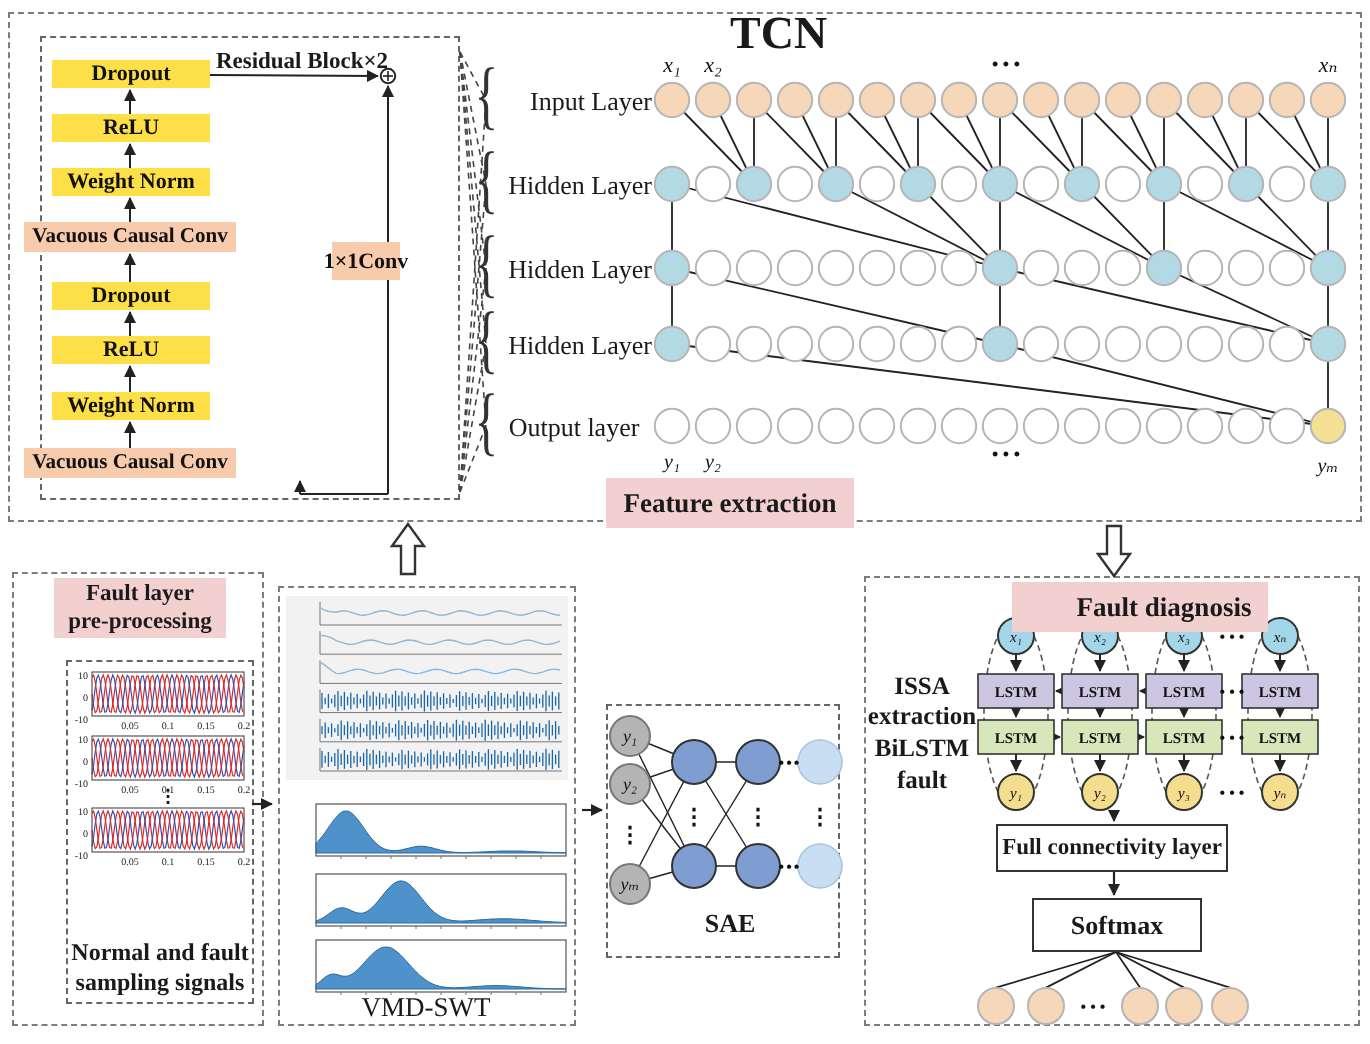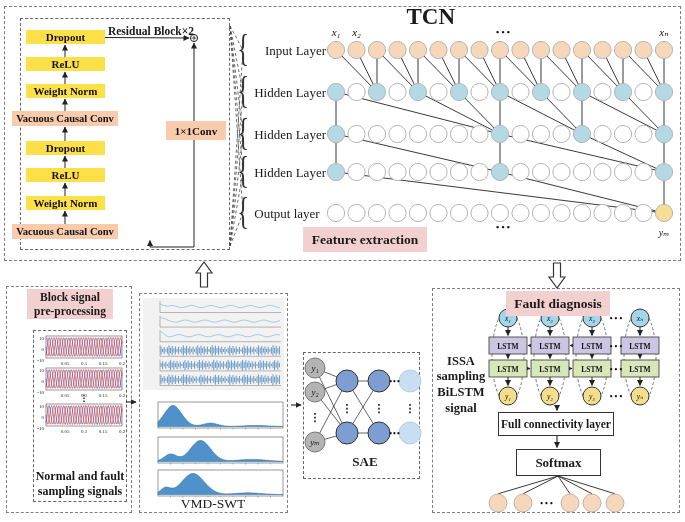--- a/index.html
+++ b/index.html
@@ -10,21 +10,21 @@
   svg#gfx{position:absolute;left:0;top:0;z-index:1;pointer-events:none;}
   .lbl{position:absolute;z-index:2;}
   .resbox{position:absolute;z-index:2;display:flex;align-items:center;justify-content:center;
           font-weight:bold;font-size:11px;color:#111;text-align:center;}
   .bluebg{background:#fde047;}
   .orangebg{background:#f8cbad;}
   .pinkbg{background:#f3d0d0;}
   .rowlabel{position:absolute;z-index:2;font-size:13px;text-align:right;}
   .brace{position:absolute;z-index:2;font-size:38px;font-weight:400;color:#333;
          transform:scaleX(0.65);line-height:1;}
-  .title{position:absolute;z-index:2;font-weight:bold;text-align:right;}
+  .title{position:absolute;z-index:2;font-weight:bold;text-align:left;}
   .wbox{position:absolute;z-index:2;background:#fff;border:1.4px solid #333;box-sizing:border-box;
         display:flex;align-items:center;justify-content:center;font-weight:bold;}
   .centered{display:flex;align-items:center;justify-content:center;text-align:center;}
   .graybg{position:absolute;z-index:0;background:#f2f2f2;}
 </style>
 </head>
 <body>
 
 <div id="stage">
 
@@ -639,52 +639,52 @@
   <div class="resbox bluebg" style="left:26px;top:30px;width:79px;height:14px;">Dropout</div>
   <div class="resbox bluebg" style="left:26px;top:57px;width:79px;height:14px;">ReLU</div>
   <div class="resbox bluebg" style="left:26px;top:84px;width:79px;height:14px;">Weight Norm</div>
   <div class="resbox orangebg" style="left:12px;top:111px;width:106px;height:15px;font-size:10.5px;">Vacuous Causal Conv</div>
   <div class="resbox bluebg" style="left:26px;top:141px;width:79px;height:14px;">Dropout</div>
   <div class="resbox bluebg" style="left:26px;top:168px;width:79px;height:14px;">ReLU</div>
   <div class="resbox bluebg" style="left:26px;top:196px;width:79px;height:14px;">Weight Norm</div>
   <div class="resbox orangebg" style="left:12px;top:224px;width:106px;height:15px;font-size:10.5px;">Vacuous Causal Conv</div>
 
   <div class="lbl" style="left:104px;top:25px;width:94px;font-weight:bold;font-size:11.5px;text-align:center;">Residual Block×2</div>
-  <div class="resbox orangebg" style="left:166px;top:121px;width:60px;height:19px;">1×1Conv</div>
+  <div class="resbox orangebg" style="left:166px;top:121px;width:34px;height:19px;">1×1Conv</div>
 
   <div class="brace" style="left:234px;top:29px;">{</div>
   <div class="brace" style="left:234px;top:71px;">{</div>
   <div class="brace" style="left:234px;top:113px;">{</div>
   <div class="brace" style="left:234px;top:151px;">{</div>
   <div class="brace" style="left:234px;top:192px;">{</div>
 
   <div class="rowlabel" style="left:248px;top:43px;width:78px;">Input Layer</div>
   <div class="rowlabel" style="left:248px;top:85px;width:78px;">Hidden Layer</div>
   <div class="rowlabel" style="left:248px;top:127px;width:78px;">Hidden Layer</div>
   <div class="rowlabel" style="left:248px;top:165px;width:78px;">Hidden Layer</div>
   <div class="rowlabel" style="left:248px;top:206px;width:78px;text-align:center;">Output layer</div>
 
-  <div class="lbl pinkbg centered" style="left:303px;top:227px;width:124px;height:25px;font-weight:bold;font-size:13.5px;">Feature extraction</div>
+  <div class="lbl pinkbg centered" style="left:303px;top:239px;width:124px;height:25px;font-weight:bold;font-size:13.5px;">Feature extraction</div>
 
   <div class="lbl pinkbg centered" style="left:27px;top:289px;width:86px;height:30px;font-weight:bold;font-size:11.5px;line-height:1.25;">
-    <span><span>Block signal</span><br>
+    <span><span>Fault layer</span><br>
     <span>pre-processing</span></span>
   </div>
   <div class="lbl centered" style="left:35px;top:468px;width:90px;height:32px;font-weight:bold;font-size:12px;line-height:1.25;">
     <span><span>Normal and fault</span><br>
     <span>sampling signals</span></span>
   </div>
 
   <div class="lbl centered" style="left:165px;top:496px;width:96px;height:16px;font-weight:normal;font-size:13.5px;">VMD-SWT</div>
 
   <div class="lbl centered" style="left:345px;top:455px;width:40px;height:14px;font-weight:bold;font-size:13px;">SAE</div>
 
-  <div class="lbl pinkbg centered" style="left:506px;top:291px;width:104px;height:25px;font-weight:bold;font-size:13.5px;">Fault diagnosis</div>
-  <div class="lbl centered" style="left:432px;top:334px;width:58px;height:66px;font-weight:bold;font-size:12.5px;line-height:1.25;margin-top:18px;">
+  <div class="lbl pinkbg centered" style="left:506px;top:291px;width:104px;height:25px;font-weight:bold;font-size:13.5px;padding-left:24px;">Fault diagnosis</div>
+  <div class="lbl centered" style="left:432px;top:334px;width:58px;height:66px;font-weight:bold;font-size:12.5px;line-height:1.25;">
     <span><span>ISSA</span><br>
-    <span>sampling</span><br>
+    <span>extraction</span><br>
     <span>BiLSTM</span><br>
-    <span>signal</span></span>
+    <span>fault</span></span>
   </div>
   <div class="wbox" style="left:516px;top:449px;width:85px;height:27px;font-size:13px;">Softmax</div>
   <div class="wbox" style="left:498px;top:412px;width:116px;height:24px;font-size:11.5px;">Full connectivity layer</div>
 
 </div>
 
 </body></html>

